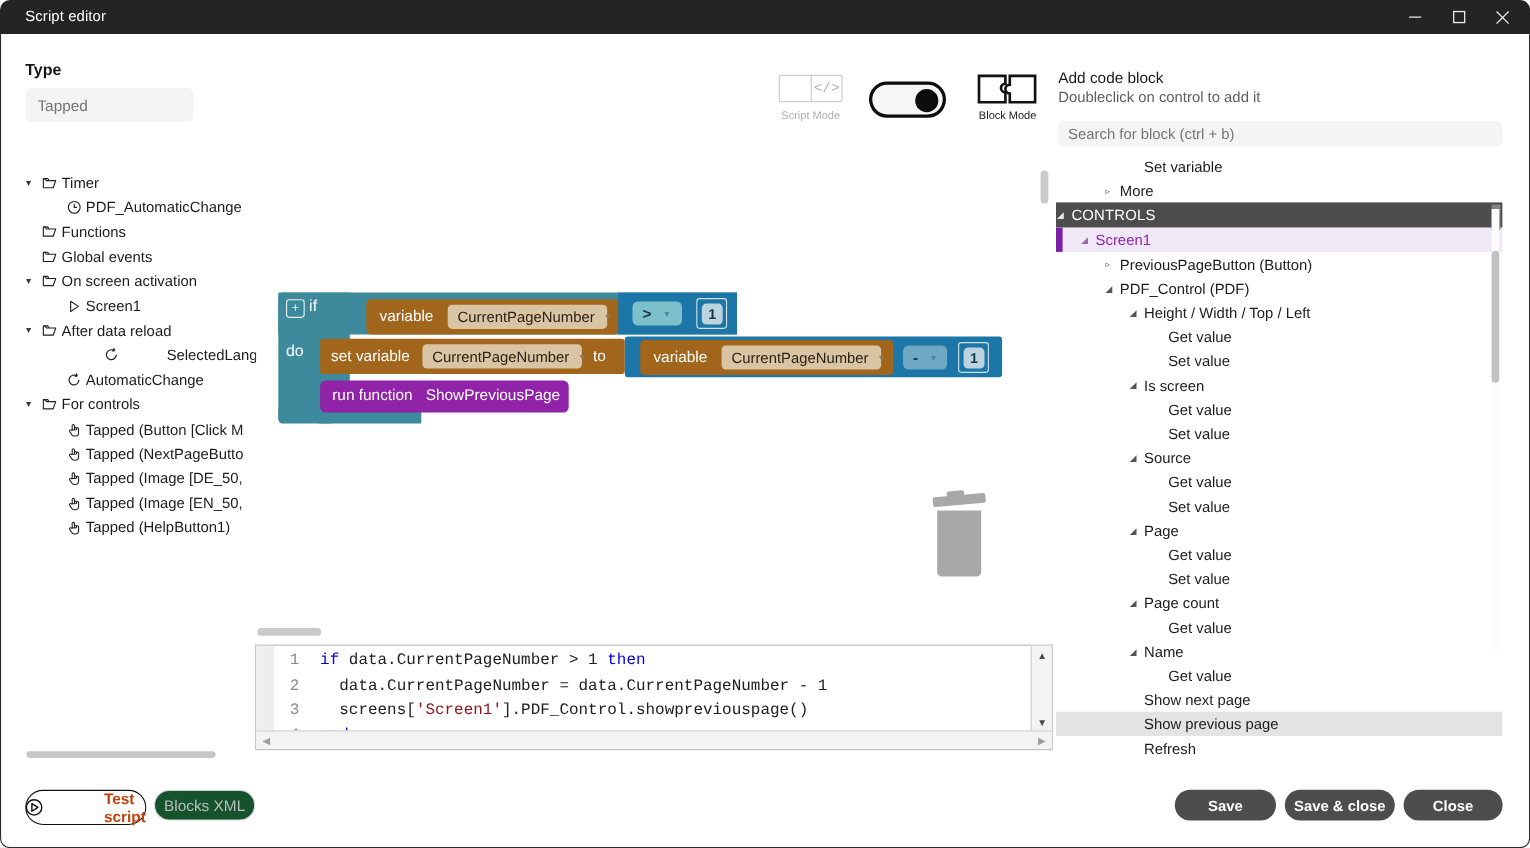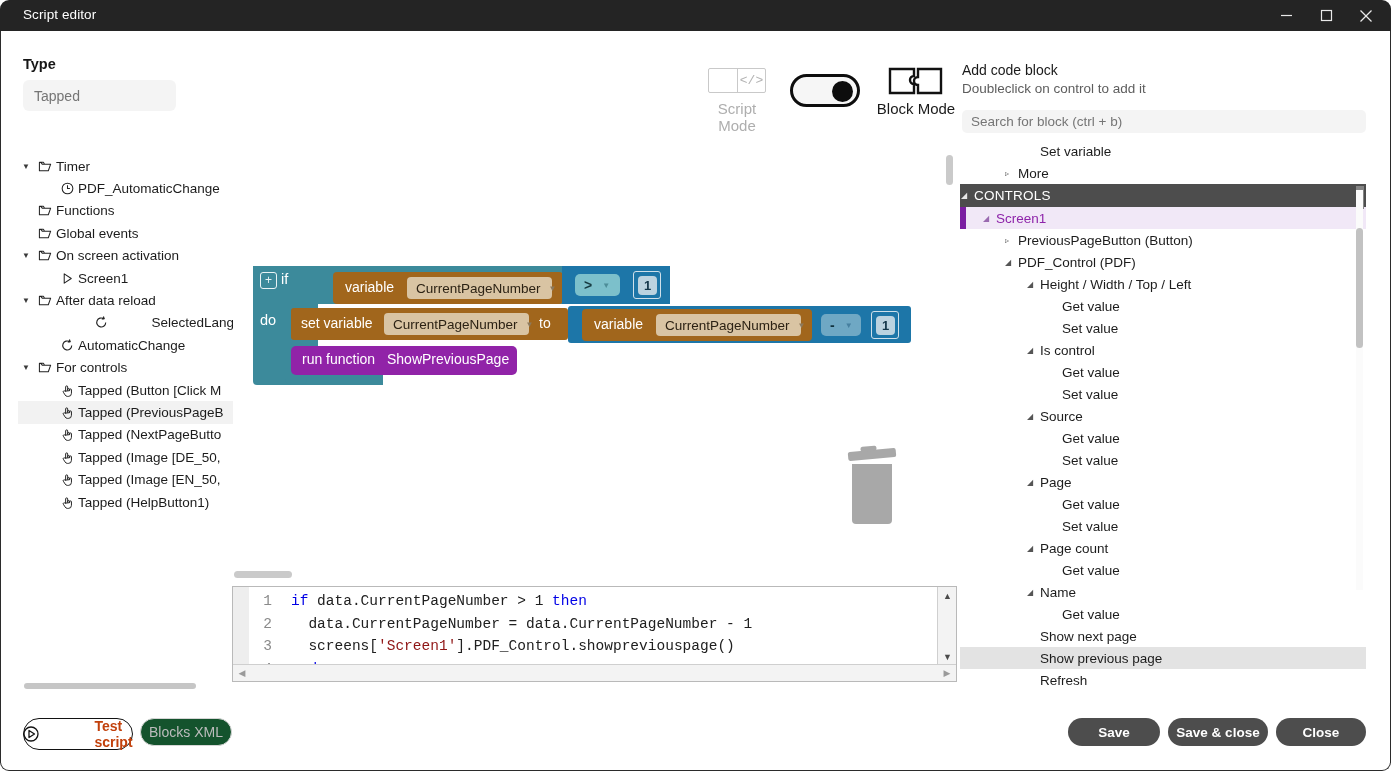--- a/index.html
+++ b/index.html
@@ -64,21 +64,21 @@
     display: flex;
   }
   .mode-script-icon .half {
     width: 50%; height: 100%;
     display: flex; align-items: center; justify-content: center;
     font-size: 13px; color: #b3b3b3;
     font-family: "Liberation Mono", monospace;
   }
   .mode-script-icon .half + .half { border-left: 1px solid #c9c9c9; }
   .mode-label {
-    position: absolute; font-size: 15px; color: #aeaeae;
+    position: absolute; font-size: 10px; color: #aeaeae;
     top: 100px; text-align: center;
   }
   .mode-label.script { left: 698px; width: 78px; }
   .mode-label.block  { left: 874px; width: 84px; color: #1a1a1a; }
 
   .toggle {
     position: absolute; left: 790px; top: 74px; width: 70px; height: 33px;
     background: #f6f6f6; border: 3px solid #0d0d0d; border-radius: 17px;
   }
   .toggle .knob {
@@ -494,29 +494,20 @@
         <span class="tlabel">For controls</span>
       </div>
       <div class="tnode" style="padding-left: 22px;">
         <span class="caret"></span>
         <span class="tico">
           <svg width="15" height="15" viewBox="0 0 16 16">
             <path d="M6 9.2 V4.2 a1.1 1.1 0 0 1 2.2 0 V8 M8.2 8 V6.9 a1 1 0 0 1 2 0 V8.2 M10.2 8.2 V7.3 a1 1 0 0 1 2 0 V11 a3.3 3.3 0 0 1 -3.3 3.3 H8 a3 3 0 0 1 -2.6 -1.6 L3.6 9.9 a1 1 0 0 1 1.6 -1.2 z" fill="none" stroke="#222" stroke-width="1.05" stroke-linejoin="round"></path>
           </svg>
         </span>
         <span class="tlabel">Tapped (Button [Click M</span>
-      </div>
-      <div class="tnode sel" style="padding-left: 22px;">
-        <span class="caret"></span>
-        <span class="tico">
-          <svg width="15" height="15" viewBox="0 0 16 16">
-            <path d="M6 9.2 V4.2 a1.1 1.1 0 0 1 2.2 0 V8 M8.2 8 V6.9 a1 1 0 0 1 2 0 V8.2 M10.2 8.2 V7.3 a1 1 0 0 1 2 0 V11 a3.3 3.3 0 0 1 -3.3 3.3 H8 a3 3 0 0 1 -2.6 -1.6 L3.6 9.9 a1 1 0 0 1 1.6 -1.2 z" fill="none" stroke="#222" stroke-width="1.05" stroke-linejoin="round"></path>
-          </svg>
-        </span>
-        <span class="tlabel">Tapped (PreviousPageB</span>
       </div>
       <div class="tnode" style="padding-left: 22px;">
         <span class="caret"></span>
         <span class="tico">
           <svg width="15" height="15" viewBox="0 0 16 16">
             <path d="M6 9.2 V4.2 a1.1 1.1 0 0 1 2.2 0 V8 M8.2 8 V6.9 a1 1 0 0 1 2 0 V8.2 M10.2 8.2 V7.3 a1 1 0 0 1 2 0 V11 a3.3 3.3 0 0 1 -3.3 3.3 H8 a3 3 0 0 1 -2.6 -1.6 L3.6 9.9 a1 1 0 0 1 1.6 -1.2 z" fill="none" stroke="#222" stroke-width="1.05" stroke-linejoin="round"></path>
           </svg>
         </span>
         <span class="tlabel">Tapped (NextPageButto</span>
       </div>
@@ -667,21 +658,21 @@
         <span>Height / Width / Top / Left</span>
       </div>
       <div class="ritem" style="padding-left: 102px;">
         <span>Get value</span>
       </div>
       <div class="ritem" style="padding-left: 102px;">
         <span>Set value</span>
       </div>
       <div class="ritem" style="padding-left: 80px;">
         <span class="rcaret" style="left: 67px;">◢</span>
-        <span>Is control</span>
+        <span>Is screen</span>
       </div>
       <div class="ritem" style="padding-left: 102px;">
         <span>Get value</span>
       </div>
       <div class="ritem" style="padding-left: 102px;">
         <span>Set value</span>
       </div>
       <div class="ritem" style="padding-left: 80px;">
         <span class="rcaret" style="left: 67px;">◢</span>
         <span>Source</span>

